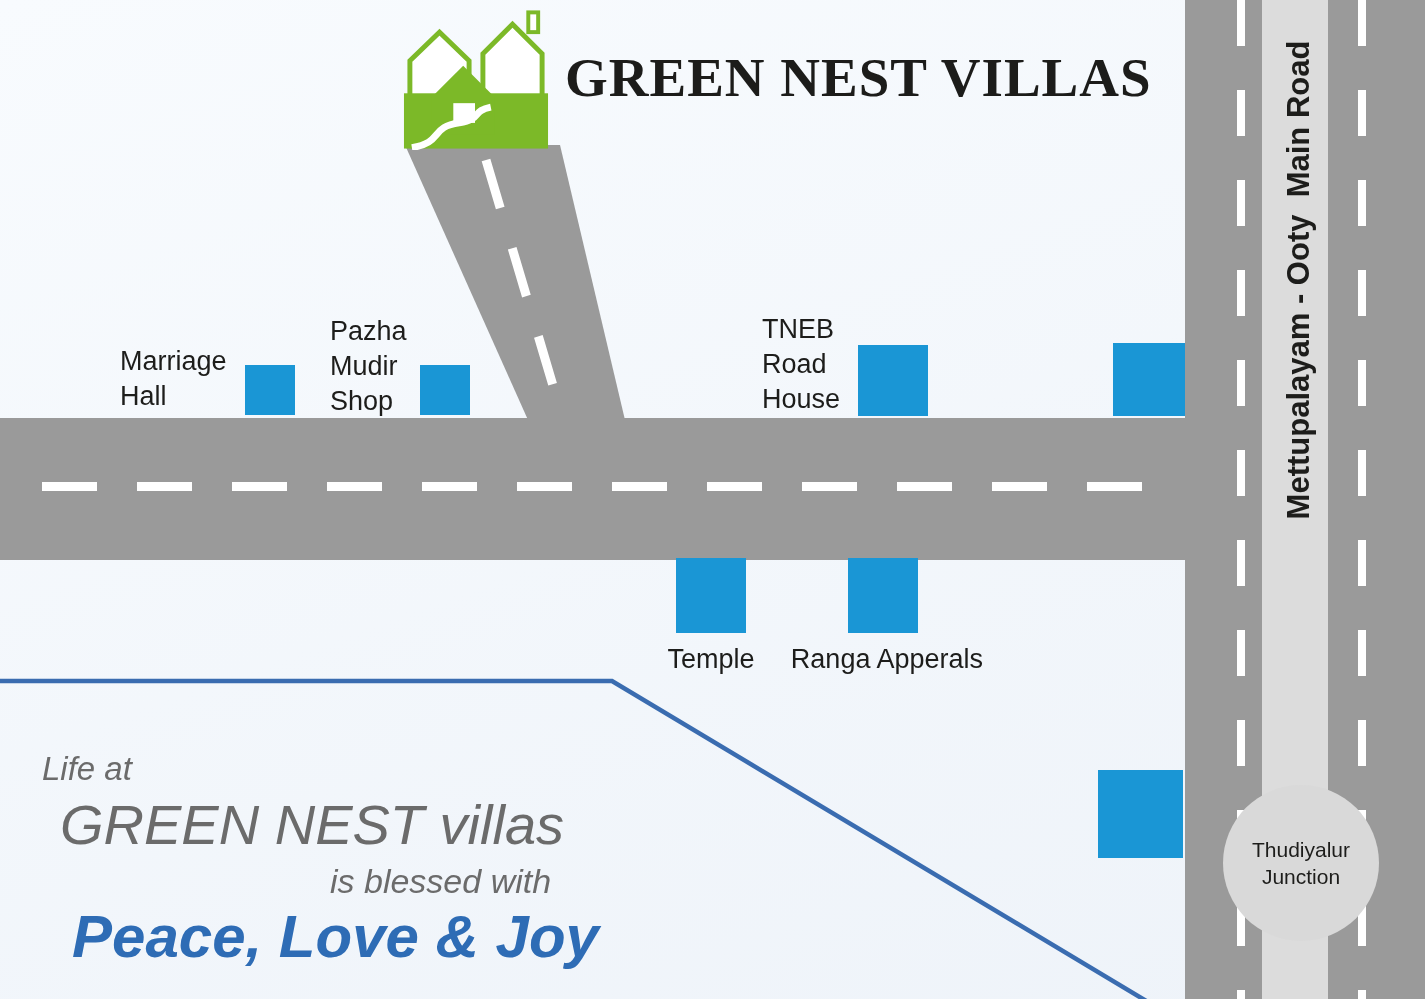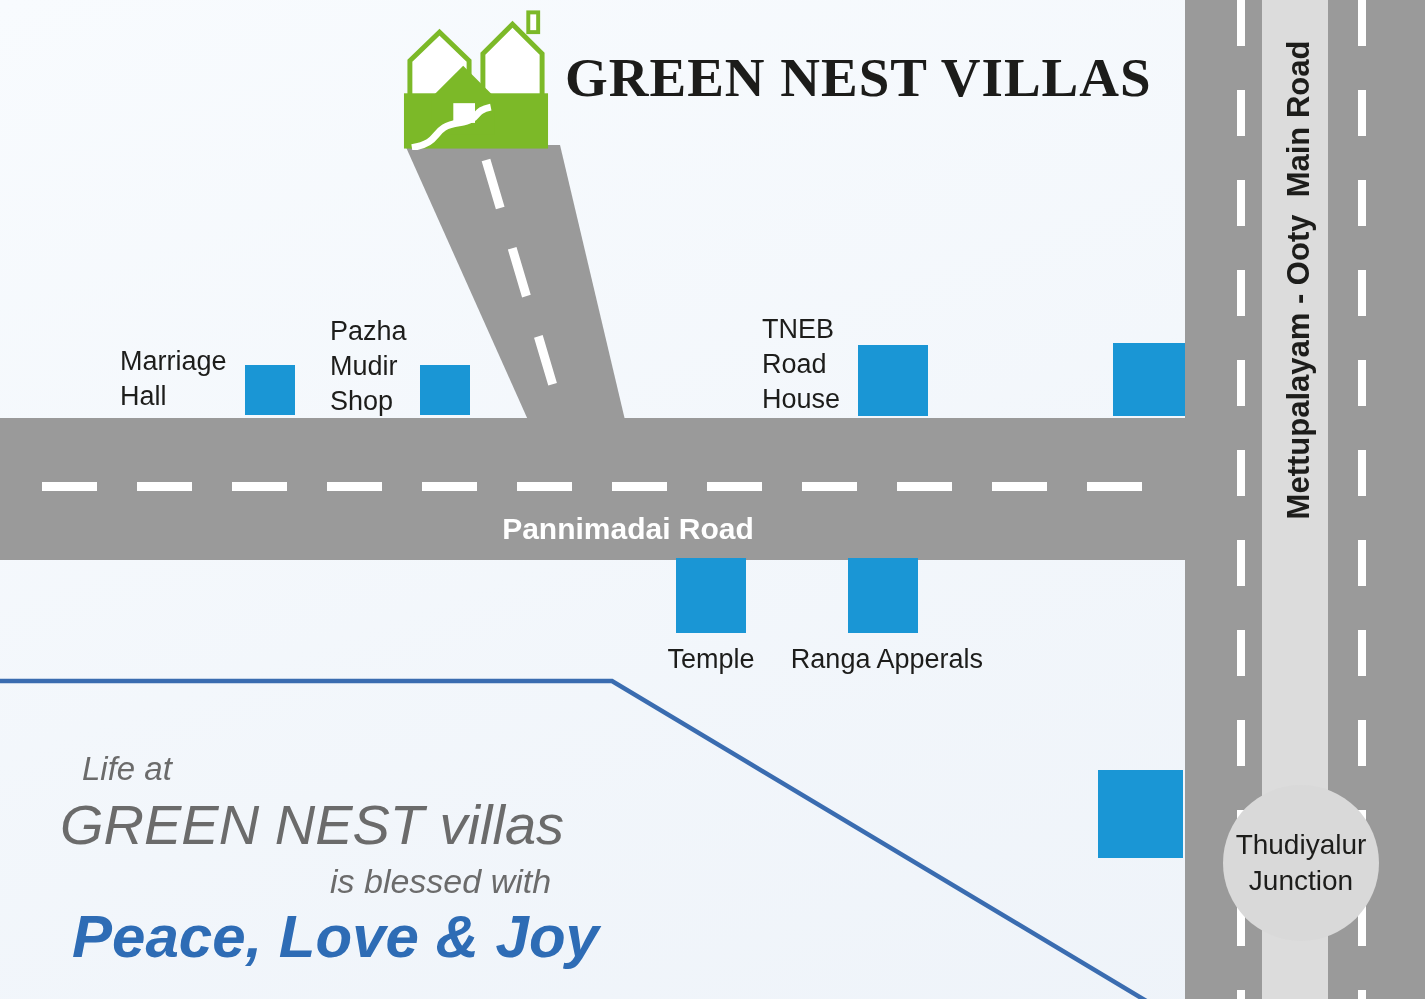--- a/index.html
+++ b/index.html
@@ -22,21 +22,21 @@
   .v-dash{top:0;width:8px;height:999px;
     background:repeating-linear-gradient(180deg,#fff 0 46px,transparent 46px 90px);}
   #v-dash-1{left:1237px;}
   #v-dash-2{left:1358px;}
   #v-median{left:1262px;top:0;width:66px;height:999px;background:#dcdcdc;}
   #v-road-label{left:1029px;top:248px;width:540px;height:64px;line-height:64px;
     transform:rotate(-90deg);text-align:center;font-weight:bold;font-size:31px;
     white-space:pre;}
   #junction-circle{left:1223px;top:785px;width:156px;height:156px;border-radius:50%;
     background:#d9d9d9;display:flex;align-items:center;justify-content:center;
-    text-align:center;font-size:28px;line-height:1.3;white-space:pre;}
+    text-align:center;font-size:21px;line-height:1.3;white-space:pre;}
   
   #svg-layer{left:0;top:0;width:1425px;height:999px;}
   
   .lm-square{background:#1a96d5;}
   .lm-label{font-size:27px;line-height:1.3;white-space:pre;}
   #sq-marriage{left:245px;top:365px;width:50px;height:50px;}
   #lb-marriage{left:120px;top:344px;}
   #sq-pazha{left:420px;top:365px;width:50px;height:50px;}
   #lb-pazha{left:330px;top:314px;}
   #sq-tneb{left:858px;top:345px;width:70px;height:71px;}
@@ -48,39 +48,38 @@
   #sq-ranga{left:848px;top:558px;width:70px;height:75px;}
   #lb-ranga{left:783px;top:642px;width:200px;text-align:right;}
   #sq-bharath{left:1098px;top:770px;width:85px;height:88px;}
   #lb-bharath{left:878px;top:780px;}
   
   #logo{left:402px;top:6px;width:148px;height:144px;}
   #brand-title{left:565px;top:46px;font-family:"Liberation Serif",serif;
     font-weight:bold;font-size:55px;letter-spacing:1px;color:#1c1c1a;white-space:pre;}
   
   .tag{color:#6b6b6b;font-style:italic;}
-  #tag-1{left:42px;top:750px;font-size:33px;margin-left:40px;}
+  #tag-1{left:42px;top:750px;font-size:33px;}
   #tag-2{left:60px;top:792px;font-size:56px;}
   #tag-3{left:330px;top:862px;font-size:34px;}
   #tag-4{left:72px;top:902px;font-size:60px;font-weight:bold;font-style:italic;color:#2e6cb5;}
 </style>
 </head>
 <body>
 
 <div id="canvas">
 
   <svg id="svg-layer" class="abs" viewBox="0 0 1425 999">
     <polygon points="405,145 560,145 625,420 528,420" fill="#9a9a9a"></polygon>
     <line x1="486" y1="160" x2="562" y2="416" stroke="#ffffff" stroke-width="9" stroke-dasharray="50 42"></line>
     <polyline points="0,681 612,681 1148,1002" fill="none" stroke="#3a6cb0" stroke-width="4.5"></polyline>
   </svg>
 
   <div id="h-road" class="abs"></div>
   <div id="h-dashes" class="abs"></div>
-  <div id="h-road-label" class="abs">Pannimadai Road</div>
 
   <div id="v-road" class="abs"></div>
   <div id="v-dash-1" class="abs v-dash"></div>
   <div id="v-dash-2" class="abs v-dash"></div>
   <div id="v-median" class="abs"></div>
   <div id="v-road-label" class="abs">Mettupalayam - Ooty  Main Road</div>
   <div id="junction-circle" class="abs">
     <span>Thudiyalur
 Junction</span>
   </div>

